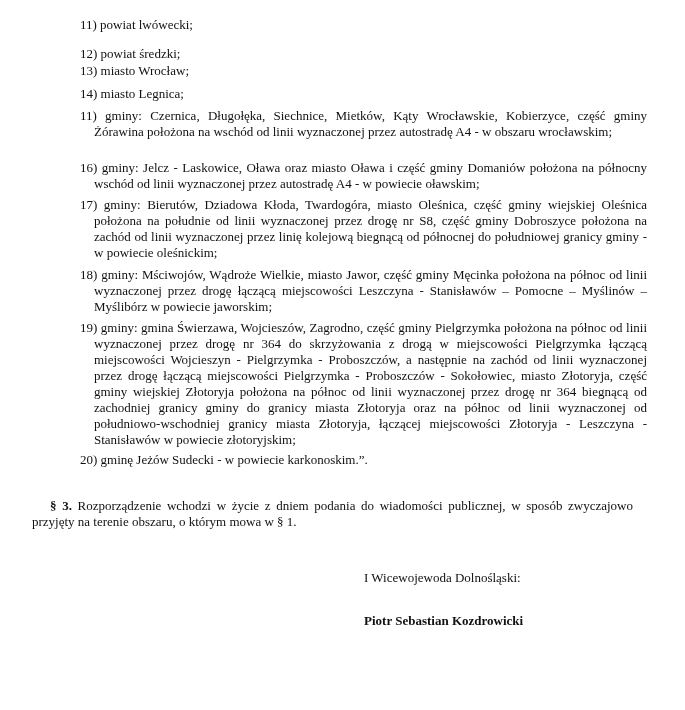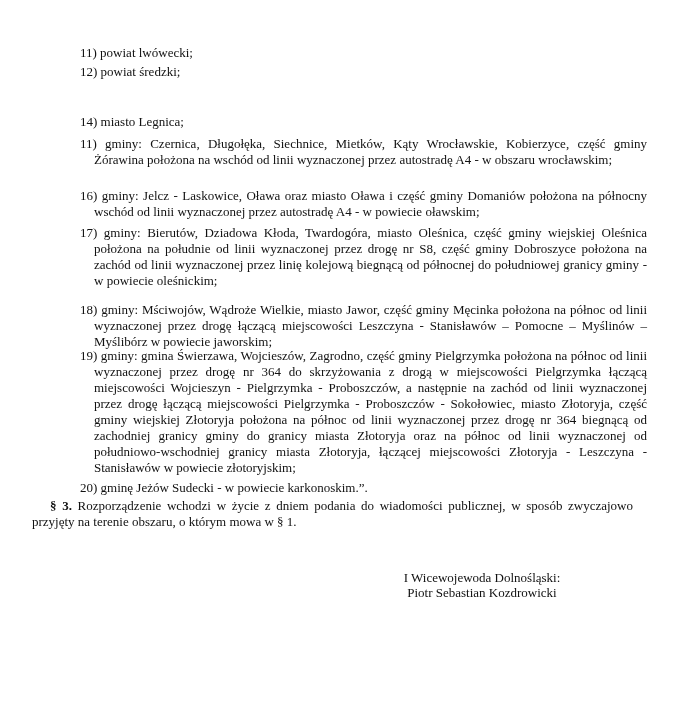--- a/index.html
+++ b/index.html
@@ -4,45 +4,46 @@
   <style>
     html, body { margin: 0; padding: 0; background: #ffffff; }
     body {
       width: 685px; height: 710px; position: relative; overflow: hidden;
       font-family: "Liberation Serif", serif; font-size: 13px; color: #111111;
     }
     .page { position: absolute; left: 0; top: 0; width: 685px; height: 710px; }
     .item {
       position: absolute; left: 80px; width: 553px;
       line-height: 16px; text-align: justify;
-      padding-left: 14px; text-indent: -14px; margin-top: 28px;
+      padding-left: 14px; text-indent: -14px;
     }
     .para {
       position: absolute; left: 32px; width: 601px;
       line-height: 16px; text-align: justify; text-indent: 18px;
     }
     .para b { font-weight: bold; }
     .sig {
-      position: absolute; left: 372px; width: 220px; text-align: center;
+      position: absolute; left: 364px; width: 220px; text-align: left;
       line-height: 16px;
     }
-    .sig-name { font-weight: normal; }
+    .sig-name { font-weight: bold; margin-top: 28px; }
   </style>
 </head>
 <body>
 
 <div class="page">
 
   <div class="item" style="top:17px"><span>11)</span> <span>powiat lwówecki;</span></div>
-  <div class="item" style="top:36px"><span>12)</span> <span>powiat średzki;</span></div>
+  <div class="item" style="top:46px"><span>12)</span> <span>powiat średzki;</span></div>
+  <div class="item" style="top:63px"><span>13)</span> <span>miasto Wrocław;</span></div>
   <div class="item" style="top:86px"><span>14)</span> <span>miasto Legnica;</span></div>
   <div class="item" style="top:108px"><span>11)</span> <span>gminy: Czernica, Długołęka, Siechnice, Mietków, Kąty Wrocławskie, Kobierzyce, część gminy Żórawina położona na wschód od linii wyznaczonej przez autostradę A4 - w obszaru wrocławskim;</span></div>
   <div class="item" style="top:160px"><span>16)</span> <span>gminy: Jelcz - Laskowice, Oława oraz miasto Oława i część gminy Domaniów położona na północny wschód od linii wyznaczonej przez autostradę A4 - w powiecie oławskim;</span></div>
   <div class="item" style="top:197px"><span>17)</span> <span>gminy: Bierutów, Dziadowa Kłoda, Twardogóra, miasto Oleśnica, część gminy wiejskiej Oleśnica położona na południe od linii wyznaczonej przez drogę nr S8, część gminy Dobroszyce położona na zachód od linii wyznaczonej przez linię kolejową biegnącą od północnej do południowej granicy gminy - w powiecie oleśnickim;</span></div>
-  <div class="item" style="top:274px"><span>18)</span> <span>gminy: Mściwojów, Wądroże Wielkie, miasto Jawor, część gminy Męcinka położona na północ od linii wyznaczonej przez drogę łączącą miejscowości Leszczyna - Stanisławów – Pomocne – Myślinów – Myślibórz w powiecie jaworskim;</span></div>
+  <div class="item" style="top:267px"><span>18)</span> <span>gminy: Mściwojów, Wądroże Wielkie, miasto Jawor, część gminy Męcinka położona na północ od linii wyznaczonej przez drogę łączącą miejscowości Leszczyna - Stanisławów – Pomocne – Myślinów – Myślibórz w powiecie jaworskim;</span></div>
   <div class="item" style="top:320px"><span>19)</span> <span>gminy: gmina Świerzawa, Wojcieszów, Zagrodno, część gminy Pielgrzymka położona na północ od linii wyznaczonej przez drogę nr 364 do skrzyżowania z drogą w miejscowości Pielgrzymka łączącą miejscowości Wojcieszyn - Pielgrzymka - Proboszczów, a następnie na zachód od linii wyznaczonej przez drogę łączącą miejscowości Pielgrzymka - Proboszczów - Sokołowiec, miasto Złotoryja, część gminy wiejskiej Złotoryja położona na północ od linii wyznaczonej przez drogę nr 364 biegnącą od zachodniej granicy gminy do granicy miasta Złotoryja oraz na północ od linii wyznaczonej od południowo-wschodniej granicy miasta Złotoryja, łączącej miejscowości Złotoryja - Leszczyna - Stanisławów w powiecie złotoryjskim;</span></div>
   <div class="item" style="top:452px"><span>20)</span> <span>gminę Jeżów Sudecki - w powiecie karkonoskim.”.</span></div>
 
   <div class="para" style="top:498px"><b>§ 3.</b> <span>Rozporządzenie wchodzi w życie z dniem podania do wiadomości publicznej, w sposób zwyczajowo przyjęty na terenie obszaru, o którym mowa w § 1.</span></div>
 
   <div class="sig" style="top:570px">I Wicewojewoda Dolnośląski:</div>
   <div class="sig sig-name" style="top:585px">Piotr Sebastian Kozdrowicki</div>
 
 </div>
 

